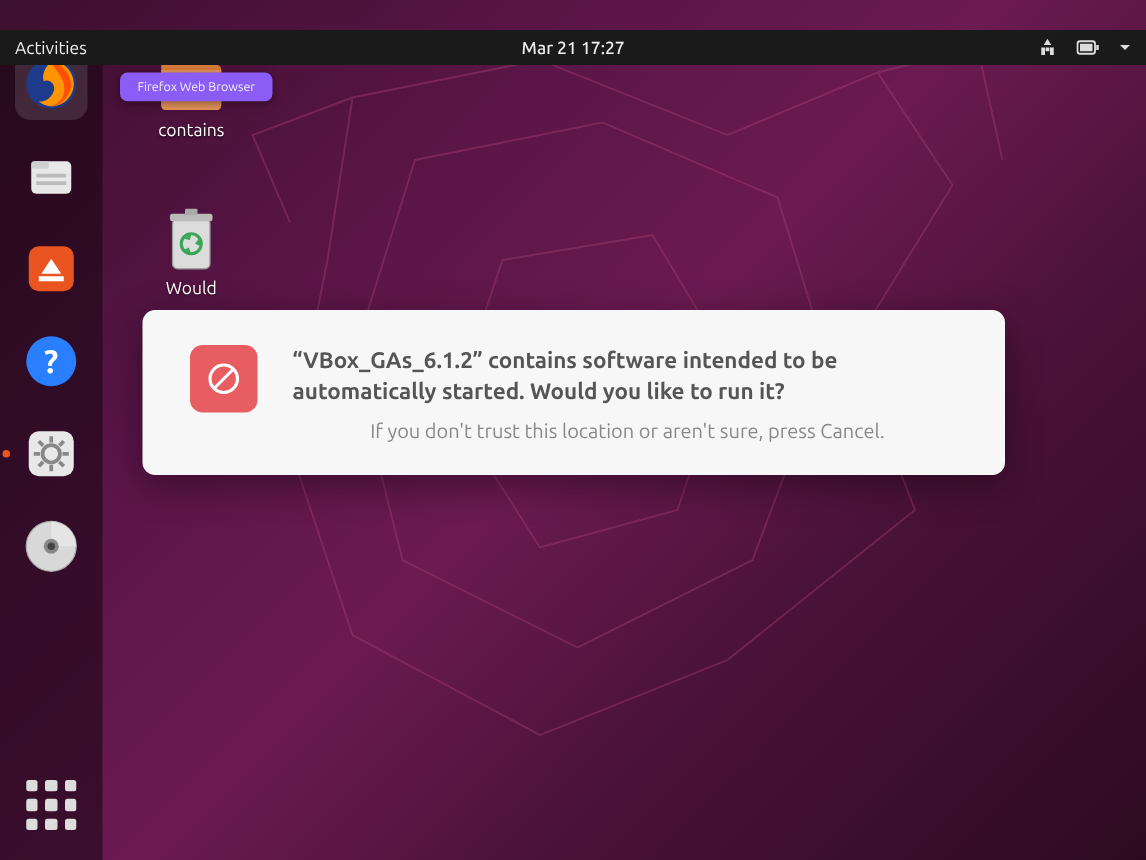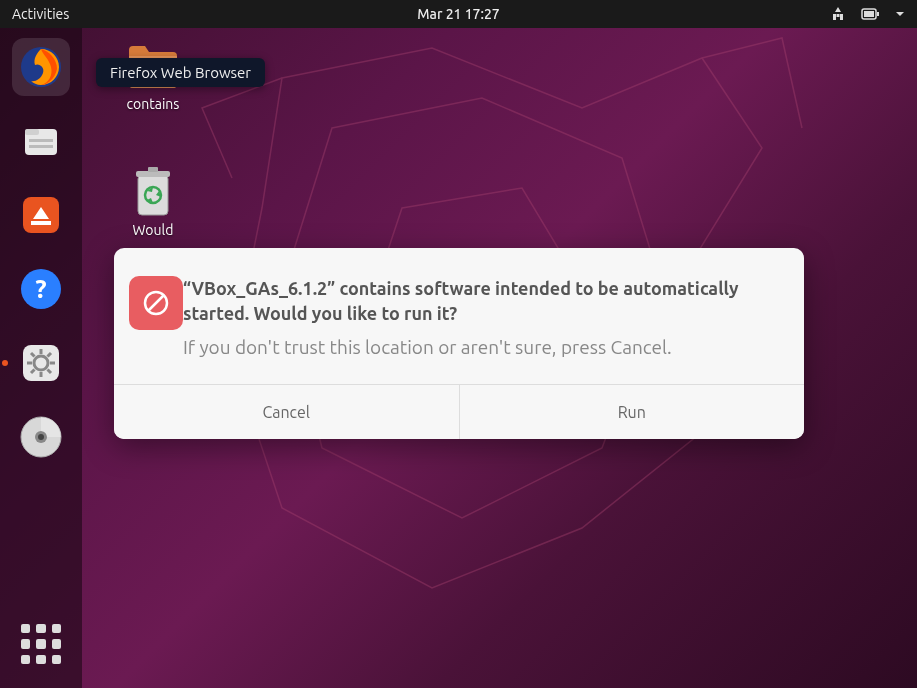--- a/index.html
+++ b/index.html
@@ -16,20 +16,21 @@
     .topbar {
       height: 28px;
       background: #1a1a1a;
       color: #eee;
       display: flex;
       align-items: center;
       padding: 0 12px;
       font-size: 14px;
       position: relative;
       z-index: 100;
+      margin-top: 24px;
     }
     .topbar-left { flex: 0 0 auto; }
     .topbar-center {
       position: absolute;
       left: 50%;
       transform: translateX(-50%);
       font-weight: 500;
     }
     .topbar-right {
       margin-left: auto;
@@ -113,66 +114,68 @@
     .trash-icon { top: 166px; left: 108px; }
     .desktop-icon .label {
       text-shadow: 0 1px 2px rgba(0,0,0,0.6);
     }
 
     
     .tooltip {
       position: absolute;
       top: 58px;
       left: 96px;
-      background: #0f172a;
+      background: #8b5cf6;
       color: #eee;
       padding: 6px 14px;
       border-radius: 6px;
-      font-size: 15px;
+      font-size: 10px;
       z-index: 200;
       box-shadow: 0 2px 8px rgba(0,0,0,0.4);
     }
 
     
     .dialog {
       position: absolute;
       top: 248px;
       left: 114px;
       width: 690px;
       background: #f7f7f7;
       border-radius: 10px;
       box-shadow: 0 8px 30px rgba(0,0,0,0.4);
       z-index: 150;
       overflow: hidden;
     }
     .dialog-content {
       display: flex;
-      padding: 28px 34px 26px 15px;
+      padding: 28px 34px 26px 38px;
+      gap: 28px;
     }
     .dialog-icon {
       width: 54px;
       height: 54px;
       background: #e85d61;
       border-radius: 10px;
       display: flex;
       align-items: center;
       justify-content: center;
       flex-shrink: 0;
     }
     .dialog-text { flex: 1; }
     .dialog-title {
       font-size: 18px;
       font-weight: 600;
       color: #555;
       line-height: 1.4;
       margin-bottom: 10px;
     }
     .dialog-sub {
-      font-size: 19px;
+      font-size: 16px;
       color: #888;
+      text-align: center;
     }
     .dialog-buttons {
       display: flex;
       border-top: 1px solid #ddd;
     }
     .dialog-btn {
       flex: 1;
       padding: 18px 0;
       text-align: center;
       font-size: 16px;
@@ -336,17 +339,13 @@
       <svg width="30" height="30" viewBox="0 0 30 30">
         <circle cx="15" cy="15" r="11" fill="none" stroke="#fff" stroke-width="2.5"></circle>
         <line x1="7" y1="23" x2="23" y2="7" stroke="#fff" stroke-width="2.5"></line>
       </svg>
     </div>
     <div class="dialog-text">
       <div class="dialog-title">“VBox_GAs_6.1.2” contains software intended to be automatically started. Would you like to run it?</div>
       <div class="dialog-sub">If you don't trust this location or aren't sure, press Cancel.</div>
     </div>
   </div>
-  <div class="dialog-buttons">
-    <div class="dialog-btn">Cancel</div>
-    <div class="dialog-btn">Run</div>
-  </div>
 </div>
 
 </body></html>

